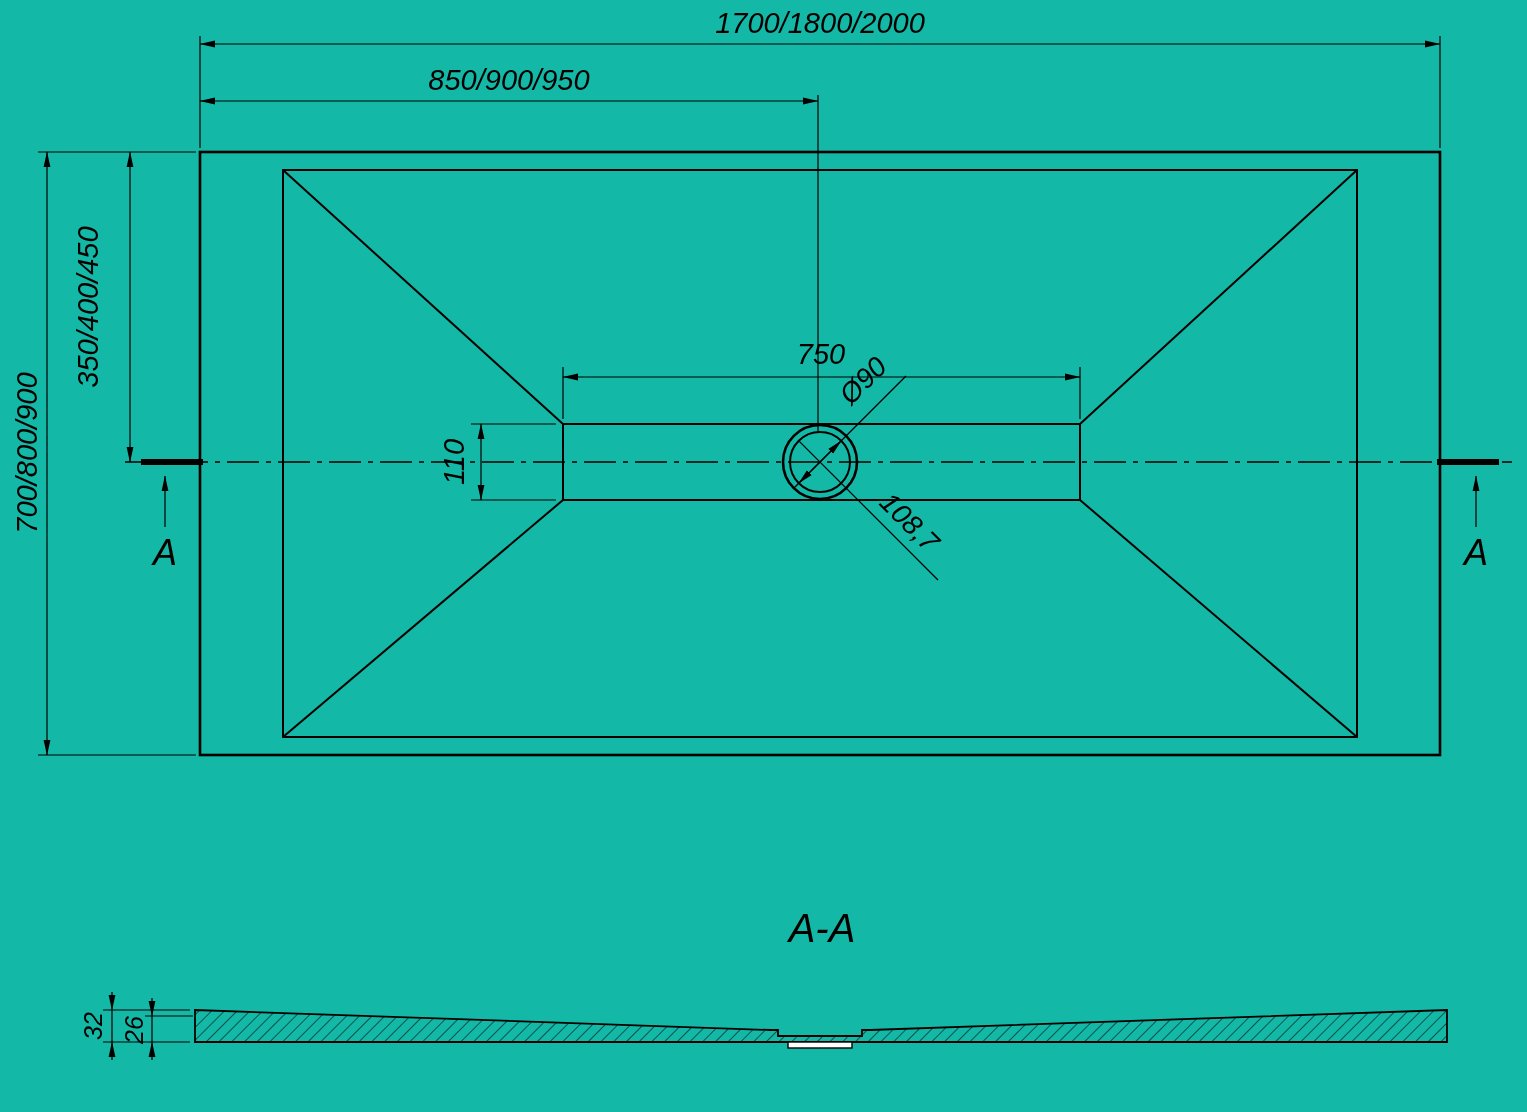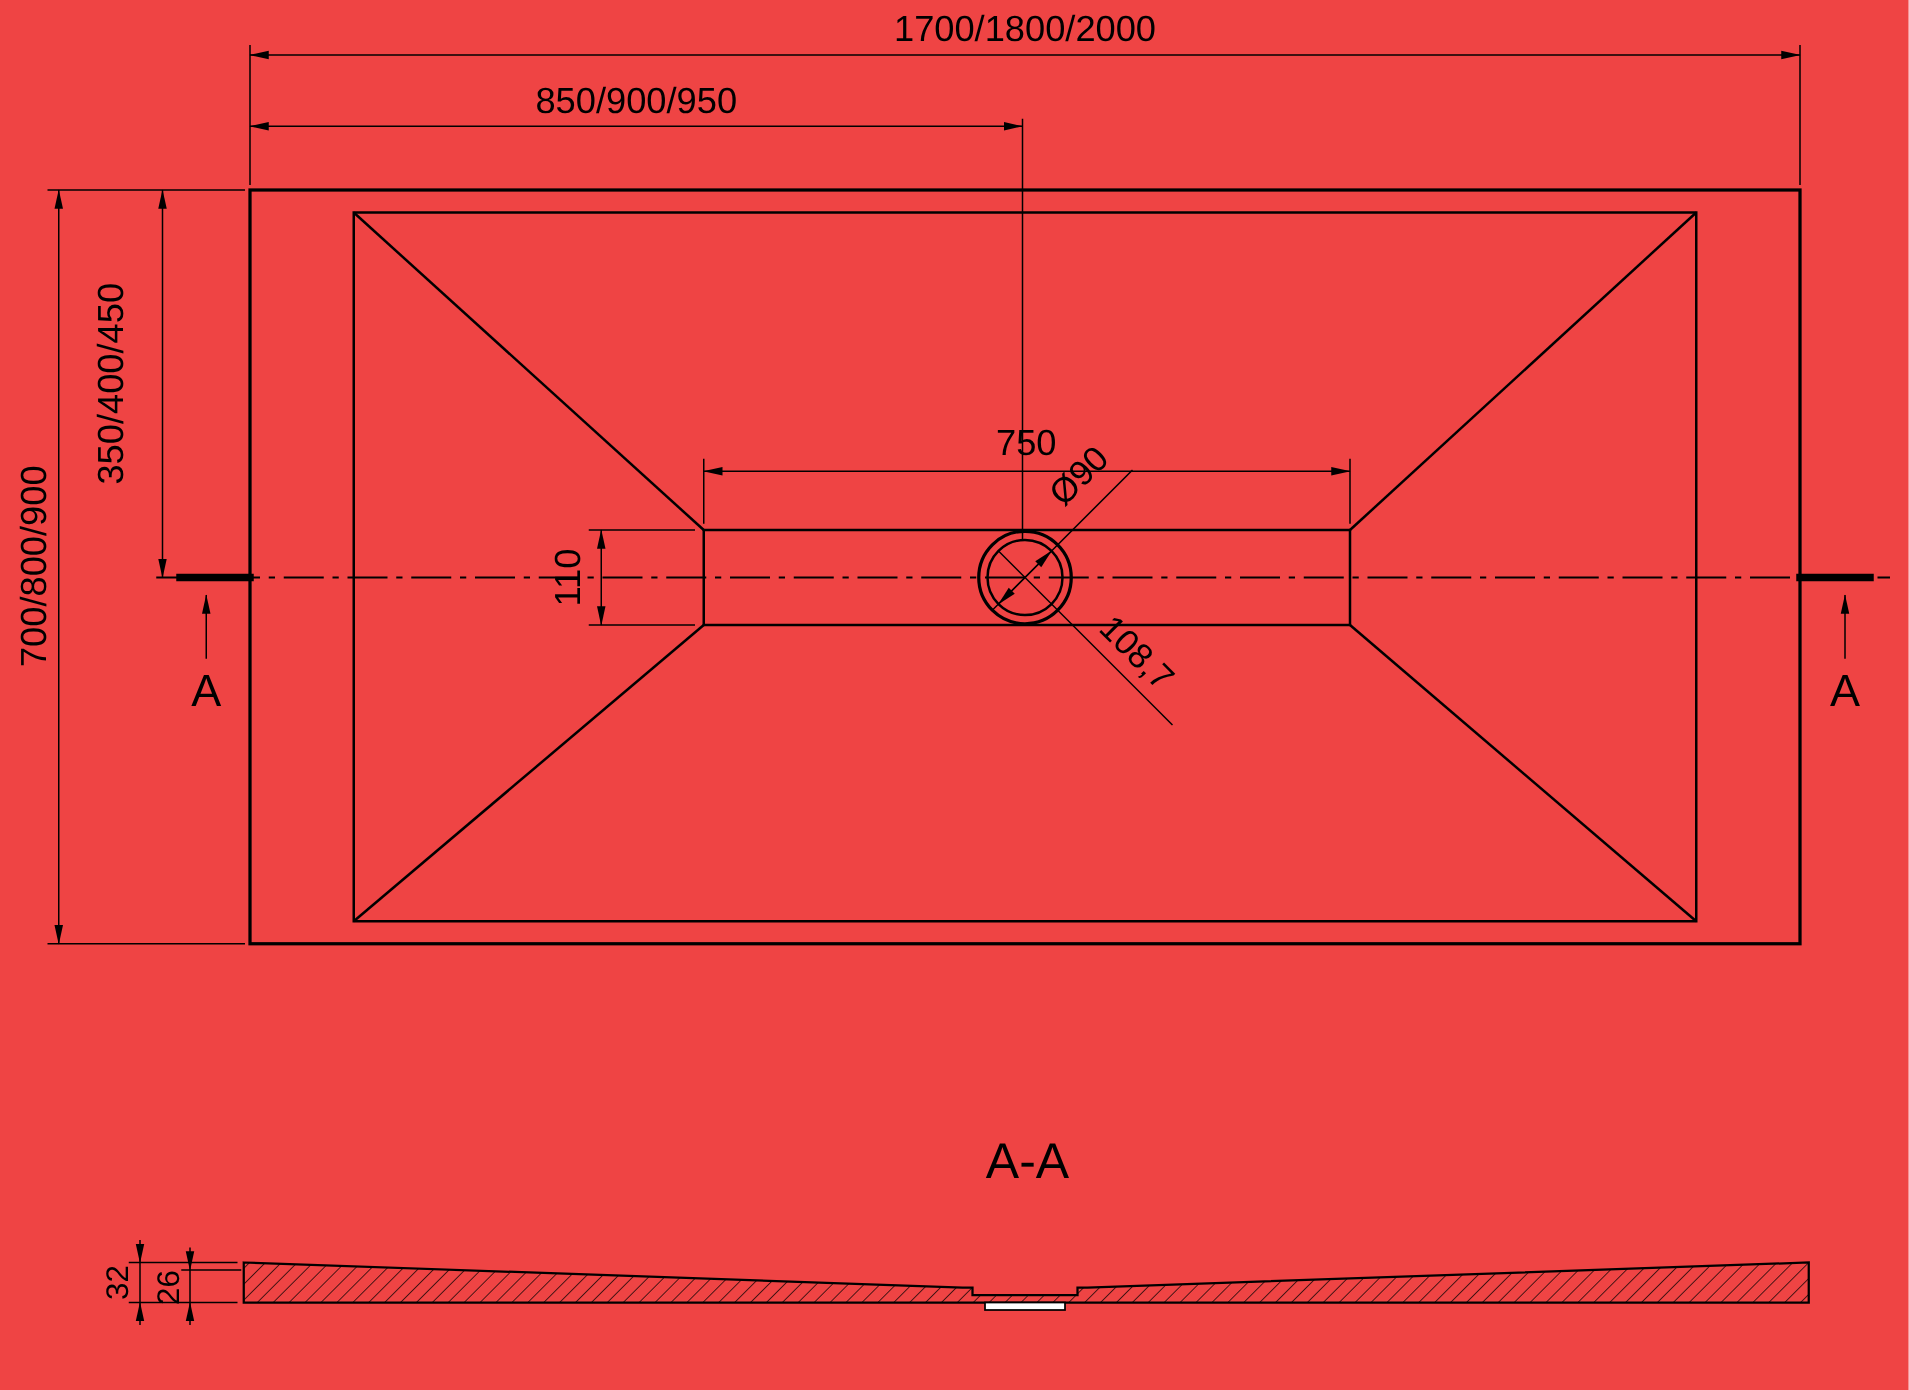--- a/index.html
+++ b/index.html
@@ -1,16 +1,16 @@
 <!DOCTYPE html>
 <html><head>
 <meta charset="utf-8">
 <style>
   html,body{margin:0;padding:0;background:#ffffff;}
-  .canvas{position:relative;width:1527px;height:1112px;background:#ef4444;overflow:hidden;}
+  .canvas{position:relative;width:1527px;height:1112px;background:#14b8a6;overflow:hidden;font-style:italic;}
   svg{display:block;}
   .thin   {stroke:#000;stroke-width:1.2;fill:none;}
   .med    {stroke:#000;stroke-width:2;fill:none;}
   .thick  {stroke:#000;stroke-width:2.6;fill:none;}
   .cut    {stroke:#000;stroke-width:6;fill:none;}
   .center {stroke:#000;stroke-width:1.6;fill:none;stroke-dasharray:32 7 5 7;}
   text{font-family:"Liberation Sans","DejaVu Sans",sans-serif;fill:#000;}
   .dim    {font-size:29px;}
   .dimsm  {font-size:25px;}
   .leader {font-size:28px;}

